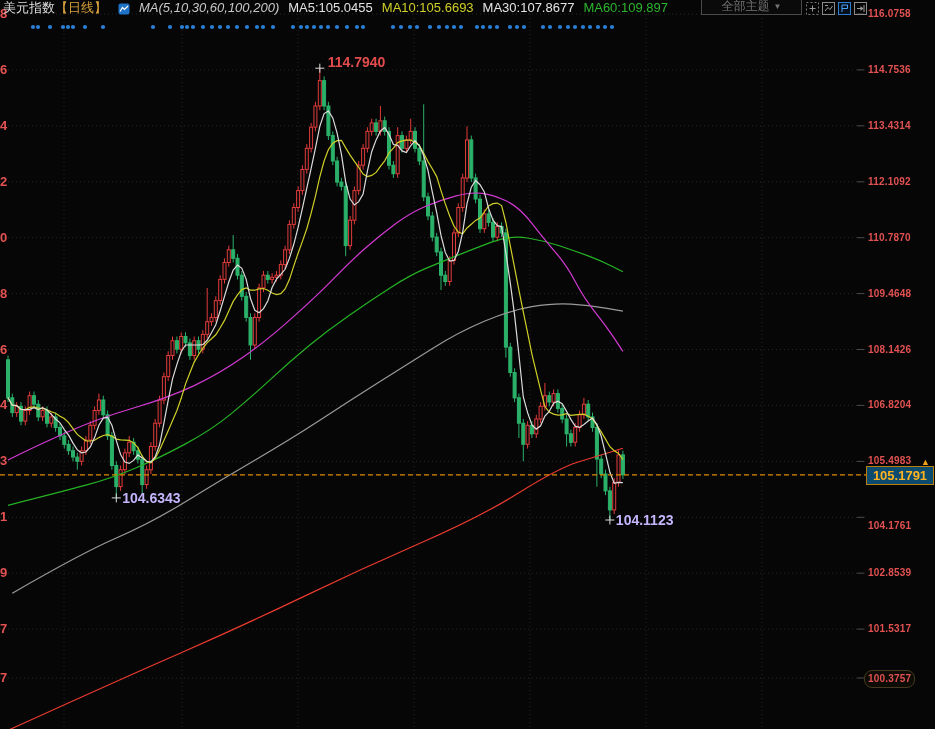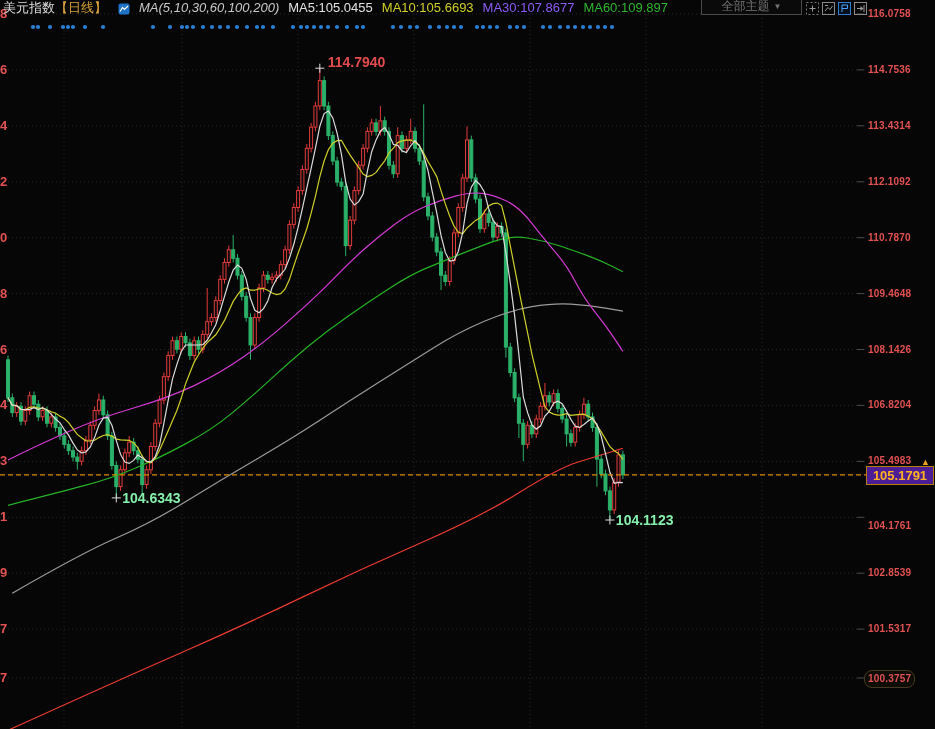--- a/index.html
+++ b/index.html
@@ -16,26 +16,26 @@
   .dropdown{position:absolute;left:701px;top:-2px;width:99px;height:15px;border:1px solid #4a4a4a;
             color:#757575;font-size:12px;display:flex;align-items:center;justify-content:center;
             gap:4px;z-index:5;cursor:pointer;background:#0a0a0a;}
   .dropdown .arr{font-size:8px;color:#757575;}
   .tool-icons{position:absolute;left:806px;top:1px;display:flex;gap:3px;z-index:5;}
   .tool-icon{width:13px;height:13px;cursor:pointer;}
   .axis-label{position:absolute;left:868px;color:#e25252;font-size:10px;font-weight:700;z-index:4;
               letter-spacing:.2px;line-height:16px;}
   .axis-label.boxed{border:1px solid #453a1d;background:#0e0c07;padding:0 3px;margin-left:-4px;}
   .left-digit{position:absolute;left:0;color:#e25252;font-size:13px;font-weight:700;z-index:2;line-height:16px;}
-  .price-box{position:absolute;left:866px;width:60px;height:17px;border:1px solid #b87e0e;background:#4c1d95;
+  .price-box{position:absolute;left:866px;width:60px;height:17px;border:1px solid #b87e0e;background:#0c4a6e;
              color:#ffb321;font-size:13px;font-weight:700;text-align:center;line-height:17px;z-index:6;padding:0 3px;}
   .price-arrow{position:absolute;left:921px;color:#f0a21c;font-size:9px;z-index:7;line-height:9px;}
   .ann{position:absolute;font-size:14px;font-weight:700;z-index:4;white-space:nowrap;}
   .ann-high{color:#e34c4c;}
-  .ann-low{color:#86efac;}
+  .ann-low{color:#c4b5fd;}
 </style>
 </head>
 <body>
 
 <div class="screen">
 
   <svg id="chart" width="935" height="729">
       <line x1="0" y1="14.0" x2="866" y2="14.0" stroke="#262626" stroke-dasharray="1 3"></line>
       <line x1="857" y1="14.0" x2="864" y2="14.0" stroke="#4a4a4a"></line>
       <line x1="0" y1="69.9" x2="866" y2="69.9" stroke="#262626" stroke-dasharray="1 3"></line>
@@ -432,21 +432,21 @@
     </span>
     <span class="chart-icon">
       <svg width="12" height="12">
           <rect x="0.5" y="0.5" width="11" height="11" rx="2" fill="#1e73c8"></rect>
           <path d="M2,8.5 L4.5,4.5 L6.5,6.5 L10,3" stroke="#ffffff" stroke-width="1.2" fill="none"></path>
         </svg>
     </span>
     <span class="ma-group">MA(5,10,30,60,100,200)</span>
     <span class="ma-item" style="color: rgb(226, 226, 226);">MA5:105.0455</span>
     <span class="ma-item" style="color: rgb(207, 207, 42);">MA10:105.6693</span>
-    <span class="ma-item" style="color: #8b5cf6;">MA30:107.8677</span>
+    <span class="ma-item" style="color: #e5e5e5;">MA30:107.8677</span>
     <span class="ma-item" style="color: rgb(46, 181, 46);">MA60:109.897</span>
   </div>
 
   <div class="dropdown">
     <span>全部主题</span>
     <span class="arr">▼</span>
   </div>
 
   <div class="tool-icons">
     <span class="tool-icon">

